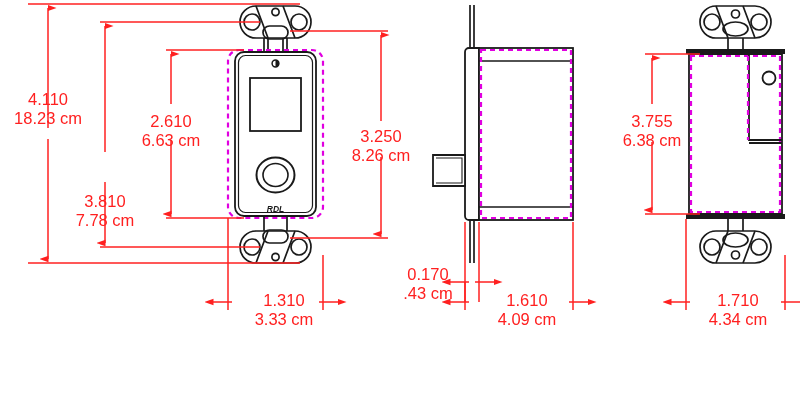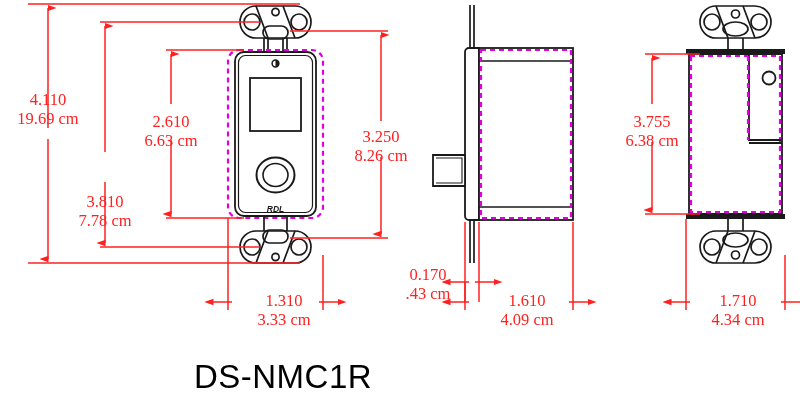--- a/index.html
+++ b/index.html
@@ -26,21 +26,21 @@
   }
   .dim-text {
     position: absolute;
     color: #ff2020;
     font-family: "Liberation Sans", sans-serif;
     font-size: 16.5px;
     line-height: 19px;
     white-space: nowrap;
     letter-spacing: 0px;
   }
-  .dim-text.center { text-align: center; transform: translateX(-50%); font-family: Liberation Serif, serif; }
+  .dim-text.center { text-align: center; transform: translateX(-50%); }
   .title-text {
     position: absolute;
     color: #000000;
     font-family: "Liberation Sans", sans-serif;
     font-size: 33px;
     font-weight: 400;
     letter-spacing: 0.5px;
     white-space: nowrap;
     transform: translateX(-50%);
   }
@@ -227,21 +227,21 @@
 
       <path d="M686,219 L686,310"></path>
       <path d="M785,255 L785,310"></path>
       <path d="M671,302 L690,302" marker-start="url(#arrL)"></path>
       <path d="M800,302 L781,302" marker-start="url(#arrR)"></path>
     </g>
   </svg>
 
   <div class="dim-text center" style="left:48px; top:90px;">
     <div>4.110</div>
-    <div>19.69 cm</div>
+    <div>18.23 cm</div>
   </div>
 
   <div class="dim-text center" style="left:105px; top:148px;margin-top:44px;">
     <div>3.810</div>
     <div>7.78 cm</div>
   </div>
 
   <div class="dim-text center" style="left:171px; top:112px;">
     <div>2.610</div>
     <div>6.63 cm</div>
@@ -270,15 +270,14 @@
   <div class="dim-text center" style="left:652px; top:112px;">
     <div>3.755</div>
     <div>6.38 cm</div>
   </div>
 
   <div class="dim-text center" style="left:738px; top:291px;">
     <div>1.710</div>
     <div>4.34 cm</div>
   </div>
 
-  <div class="title-text" style="left:283px; top:358px;">DS-NMC1R</div>
 
 </div>
 
 </body></html>

